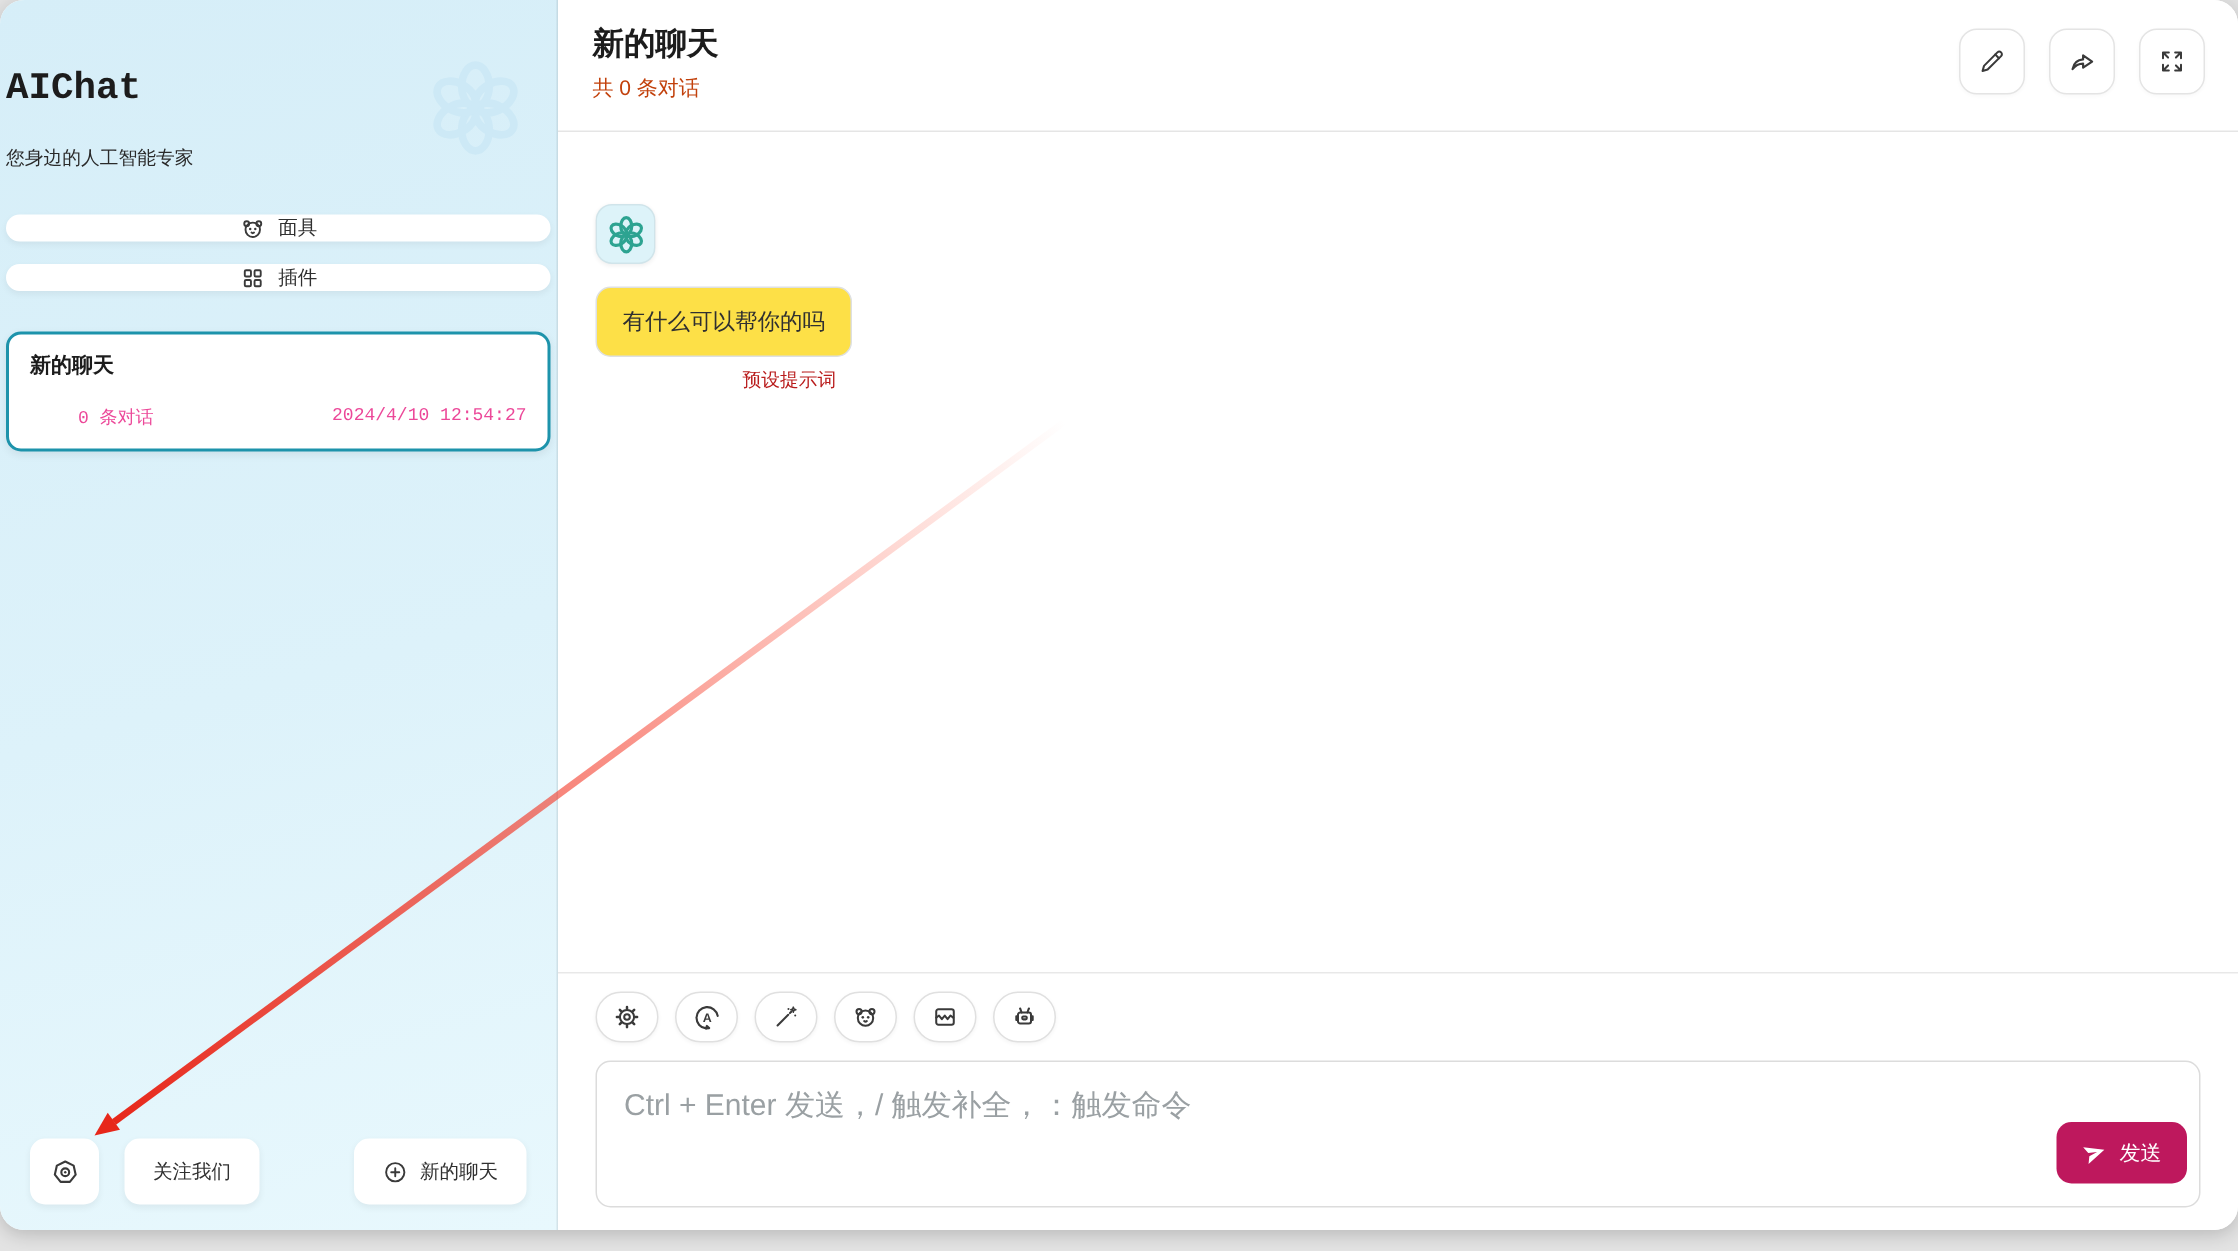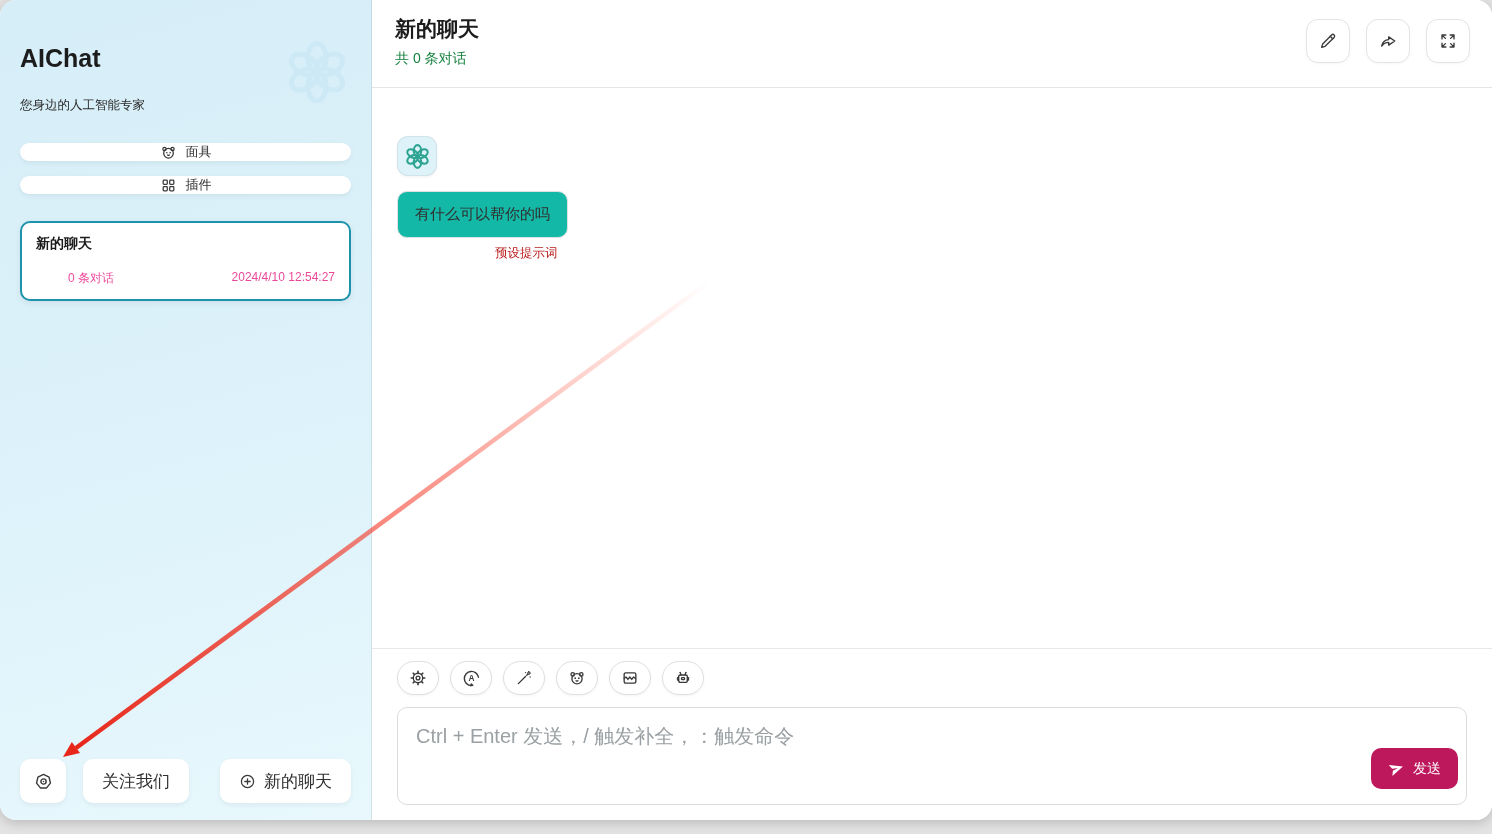--- a/index.html
+++ b/index.html
@@ -12,21 +12,22 @@
     position:absolute; left:0; top:0; width:1492px; height:820px;
     background:#fff; border-radius:16px; overflow:hidden;
     box-shadow:0 3px 12px rgba(0,0,0,0.18);
     display:flex;
   }
   
   .sidebar {
     width:372px; height:100%; position:relative; flex:0 0 372px;
     background:linear-gradient(165deg,#d6eef8 0%, #ddf2fa 55%, #e8f8fd 100%);
     border-right:1px solid rgba(0,0,0,0.08);
-    padding:0 20px;
+    padding:0 4px;
+    font-family:Liberation Mono, monospace;
   }
   .side-title { margin-top:44px; font-size:25px; font-weight:bold; color:#1c1c1c; }
   .side-subtitle { margin-top:24px; font-size:12.5px; color:#2a2a2a; }
   .side-logo { position:absolute; top:38px; right:20px; width:68px; height:68px; }
   .side-btn-row { display:flex; gap:15px; margin-top:29px;flex-direction:column; }
   .side-btn {
     flex:1; height:46px; background:#fff; border:none; border-radius:10px;
     display:flex; align-items:center; justify-content:center; gap:9px;
     font-size:13px; color:#303030; box-shadow:0 2px 5px rgba(0,0,0,0.06);
     cursor:pointer; font-family:inherit;
@@ -43,49 +44,49 @@
     display:flex; align-items:center; gap:17px;
   }
   .side-icon-btn {
     width:46px; height:44px; background:#fff; border:none; border-radius:10px;
     display:flex; align-items:center; justify-content:center;
     box-shadow:0 2px 5px rgba(0,0,0,0.06); cursor:pointer;
   }
   .side-text-btn {
     height:44px; padding:0 19px; background:#fff; border:none; border-radius:10px;
     display:flex; align-items:center; justify-content:center; gap:8px;
-    font-size:17px; color:#303030; box-shadow:0 2px 5px rgba(0,0,0,0.06);
+    font-size:13px; color:#303030; box-shadow:0 2px 5px rgba(0,0,0,0.06);
     cursor:pointer; font-family:inherit;
   }
   .push-right { margin-left:auto; }
   .resize-handle { position:absolute; top:0; right:-4px; width:8px; height:100%; cursor:ew-resize; }
   
   .main { flex:1; display:flex; flex-direction:column; background:#fff; min-width:0; }
   .chat-header {
     height:88px; flex:0 0 88px; padding:15px 22px 0 23px;
     border-bottom:1px solid rgba(0,0,0,0.1);
     display:flex; justify-content:space-between; align-items:flex-start;
   }
   .chat-header-title { font-size:21px; font-weight:bold; color:#1c1c1c; }
-  .chat-header-sub { margin-top:7px; font-size:14px; color:#15803d; }
+  .chat-header-sub { margin-top:7px; font-size:14px; color:#c2410c; }
   .header-actions { display:flex; gap:16px; padding-top:4px; }
   .action-btn {
     width:44px; height:44px; background:#fff; border:1px solid #e4e4e4; border-radius:12px;
     display:flex; align-items:center; justify-content:center; cursor:pointer;
     box-shadow:0 1px 3px rgba(0,0,0,0.03);
   }
   .chat-body { flex:1; padding:48px 25px 0; overflow:hidden; }
   .bot-avatar {
     width:40px; height:40px; border-radius:11px; background:#ddf3f9;
     border:1px solid rgba(0,0,0,0.06); display:flex; align-items:center; justify-content:center;
     box-shadow:0 1px 3px rgba(0,0,0,0.06);
   }
   .bot-bubble {
     display:inline-block; margin-top:15px; max-width:500px;
-    background:#14b8a6; border:1px solid #dee0e2; border-radius:10px;
+    background:#fde047; border:1px solid #dee0e2; border-radius:10px;
     padding:13px 17px; font-size:15px; color:#303030; cursor:default;
   }
   .prompt-hint { margin:7px 0 0 98px; font-size:12.5px; color:#b91c1c; }
   .input-panel { flex:0 0 172px; border-top:1px solid rgba(0,0,0,0.09); padding:11px 25px 0; }
   .composer-toolbar { display:flex; gap:11px; margin:1px 0 12px; }
   .pill-btn {
     min-width:42px; height:34px; border-radius:17px; background:#fff;
     border:1px solid #e0e0e0; box-shadow:0 1px 3px rgba(0,0,0,0.05);
     display:flex; align-items:center; justify-content:center; cursor:pointer;
   }

